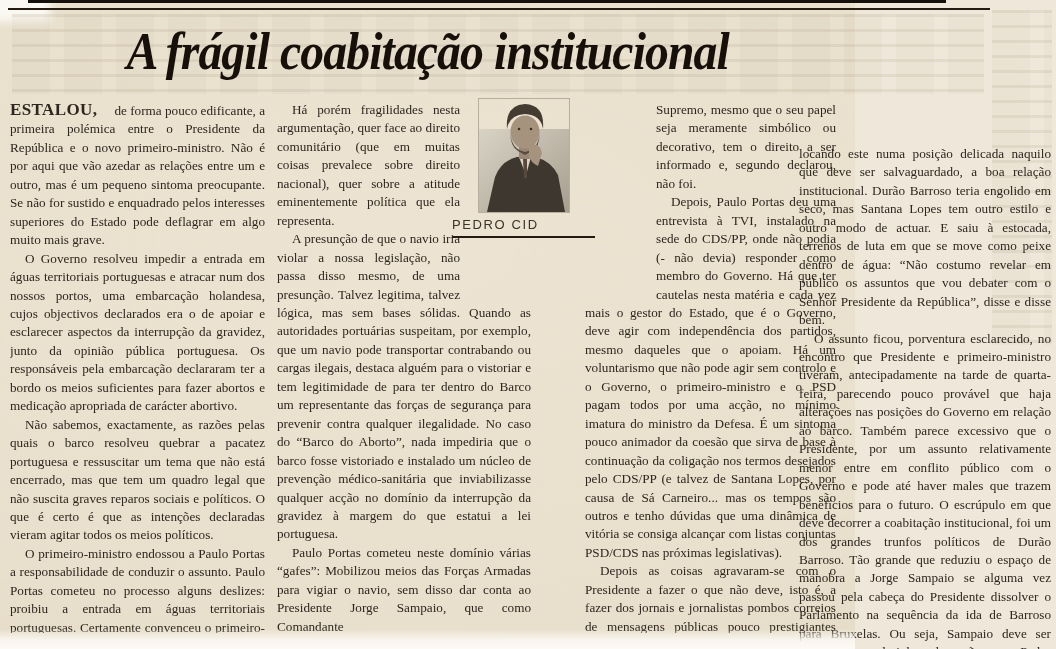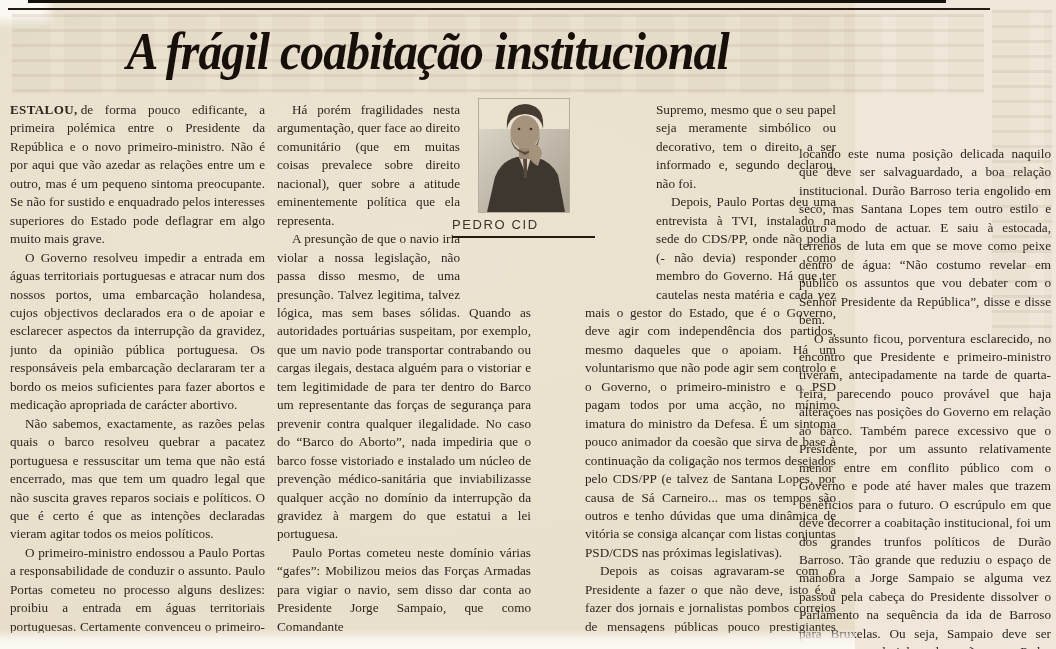--- a/index.html
+++ b/index.html
@@ -34,21 +34,21 @@
   .col{
     position:absolute;top:101px;height:532px;overflow:hidden;z-index:2;
     text-align:justify;font-size:13.2px;line-height:18.45px;color:#2e261e;
   }
   .c1{left:10px;width:255px;}
   .c2{left:277px;width:254px;}
   .c3{left:538px;width:251px;margin-left:47px;}
   .c4{left:799px;width:252px;margin-top:44px;}
   .para{margin:0;text-indent:15px;}
   .cont,.lead-para{text-indent:0;}
-  .lead{font-weight:bold;font-size:13px;letter-spacing:.4px;margin-right:3px;}
+  .lead{font-weight:bold;font-size:17px;letter-spacing:.4px;margin-right:17px;}
   .cut{width:64px;height:186px;}
   .cut-r{float:right;margin-left:7px;}
   .cut-l{float:left;margin-right:7px;}
   
   .author{position:absolute;left:452px;top:99px;width:143px;margin:0;text-align:left;z-index:2;}
   .photo{width:90px;height:113px;margin:0 auto;outline:1px solid rgba(90,78,58,.35);}
   .photo svg{display:block;width:90px;height:113px;}
   .author figcaption{
     margin-top:5px;font-family:"Liberation Sans", sans-serif;
     font-size:13px;letter-spacing:1.6px;color:#3a332a;

